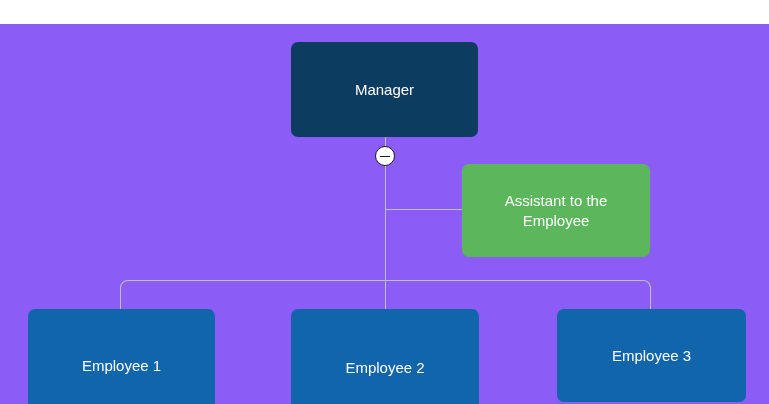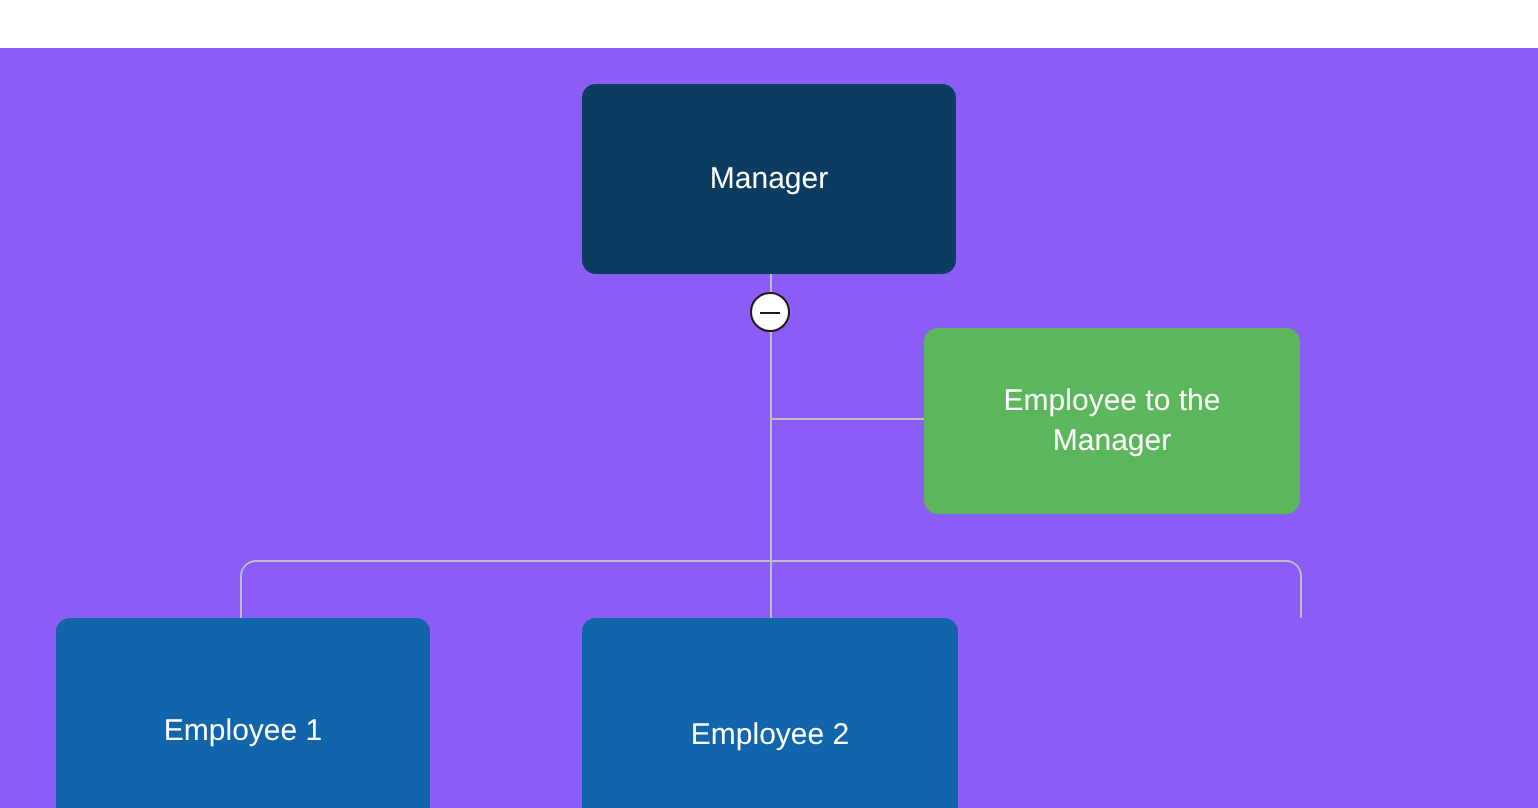--- a/index.html
+++ b/index.html
@@ -85,25 +85,28 @@
 
   <div class="collapse-btn">
     <span class="minus-bar"></span>
   </div>
 
   <div class="node node-manager" style="background-color: rgb(13, 60, 97); color: rgb(255, 255, 255);">
     <span>Manager</span>
   </div>
 
   <div class="node node-assistant" style="background-color: rgb(92, 183, 92); color: rgb(255, 255, 255);">
-    <span>Employee to the Manager</span>
+    <span>Assistant to the Employee</span>
   </div>
 
   <div class="node node-employee1" style="background-color: rgb(16, 101, 171); color: rgb(255, 255, 255);">
     <span>Employee 1</span>
   </div>
 
   <div class="node node-employee2" style="background-color: rgb(16, 101, 171); color: rgb(255, 255, 255);">
     <span>Employee 2</span>
   </div>
 
+  <div class="node node-employee3" style="background-color: rgb(16, 101, 171); color: rgb(255, 255, 255);">
+    <span>Employee 3</span>
+  </div>
 
 </div>
 
 </body></html>

